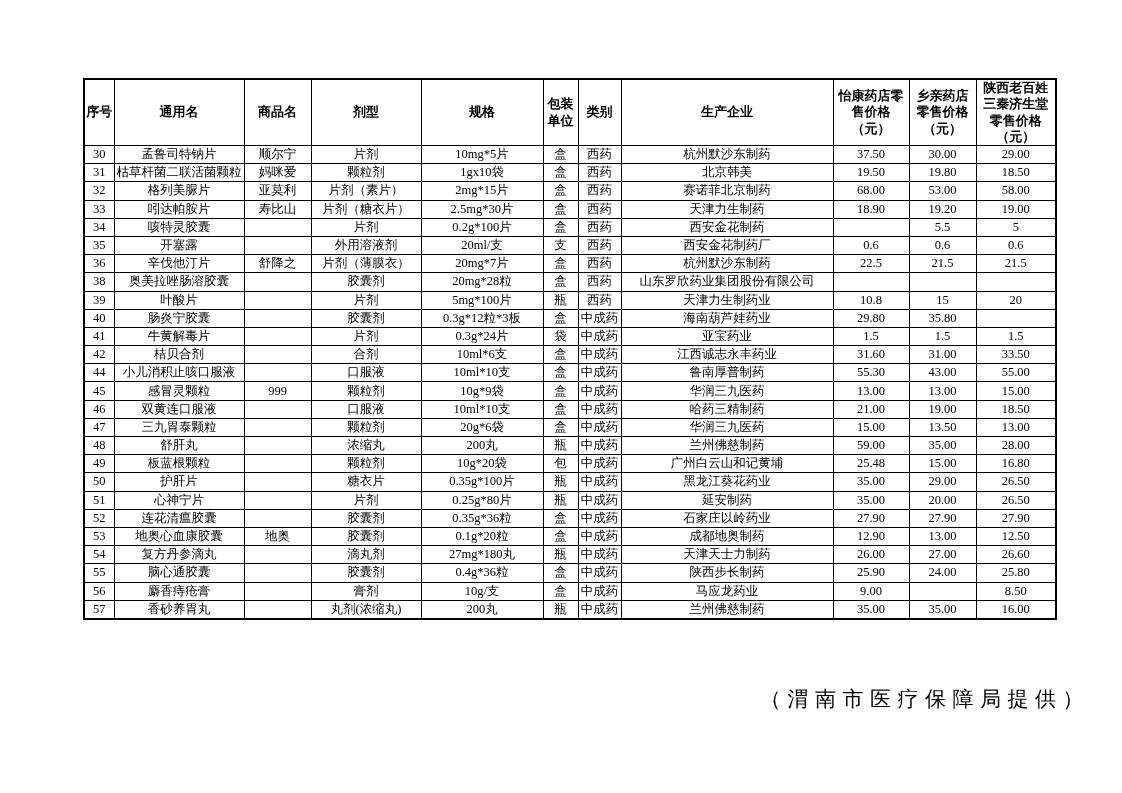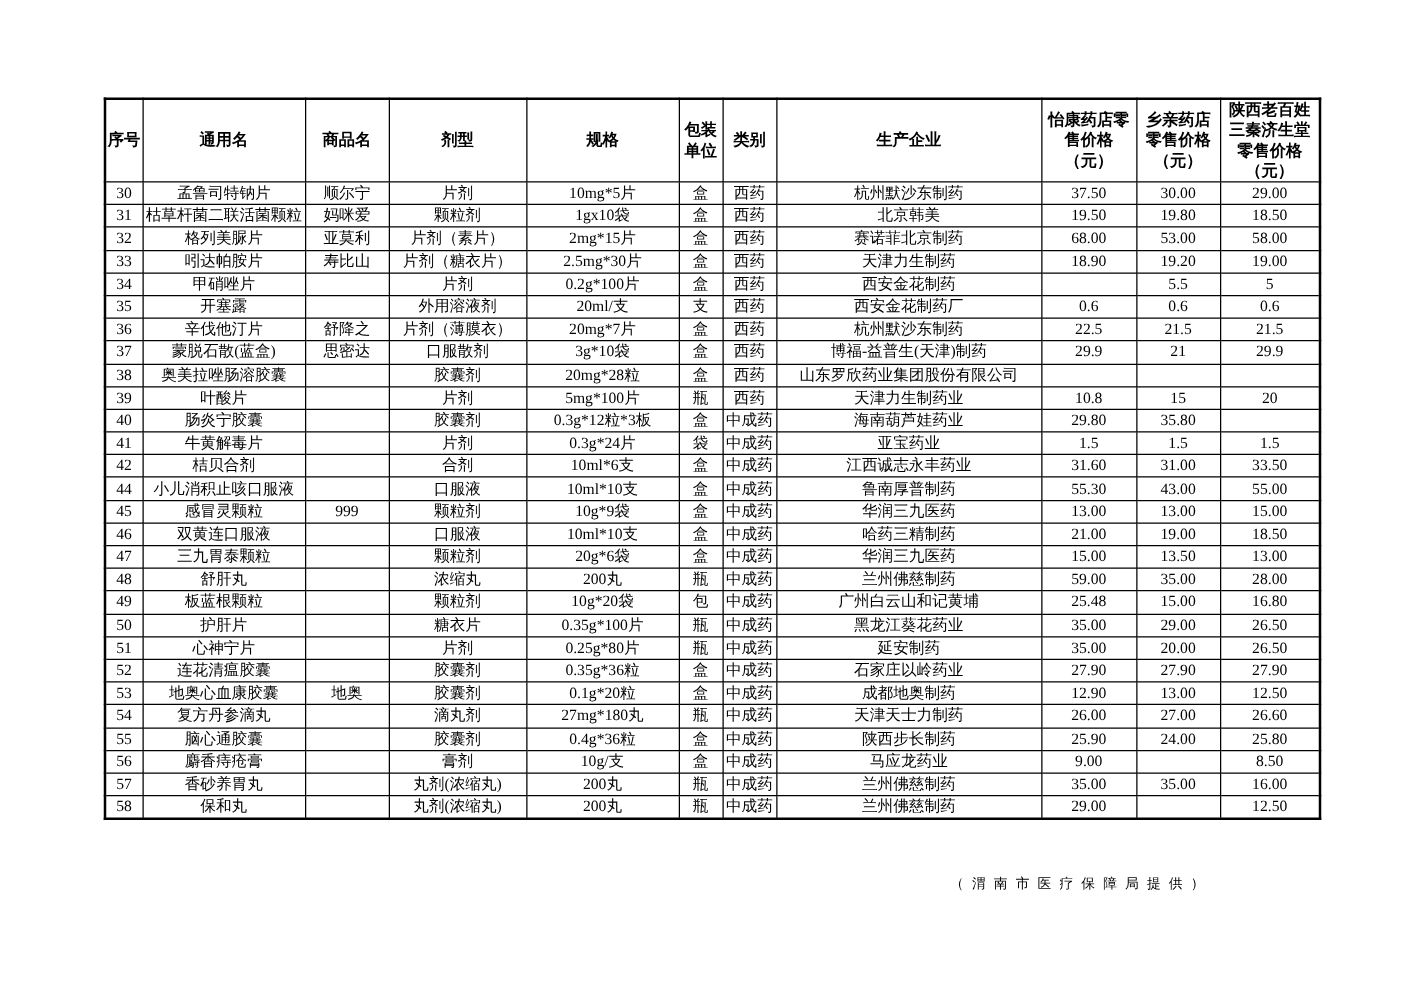--- a/index.html
+++ b/index.html
@@ -43,22 +43,22 @@
   }
   table.price-table td {
     font-size: 12.5px;
     line-height: 17px;
     height: 17.2px;
     white-space: nowrap;
   }
   .footer-note {
     position: absolute;
     left: 760px;
-    top: 699px;
-    font-size: 11px;
+    top: 685px;
+    font-size: 21px;
     letter-spacing: 6.5px;
     white-space: nowrap;
   }
 </style>
 </head>
 <body>
 
 <div class="page">
 
   <table class="price-table">
@@ -138,21 +138,21 @@
           <td>2.5mg*30片</td>
           <td>盒</td>
           <td>西药</td>
           <td>天津力生制药</td>
           <td>18.90</td>
           <td>19.20</td>
           <td>19.00</td>
         </tr>
         <tr>
           <td>34</td>
-          <td>甲硝唑片</td>
+          <td>咳特灵胶囊</td>
           <td></td>
           <td>片剂</td>
           <td>0.2g*100片</td>
           <td>盒</td>
           <td>西药</td>
           <td>西安金花制药</td>
           <td></td>
           <td>5.5</td>
           <td>5</td>
         </tr>
@@ -176,33 +176,20 @@
           <td>片剂（薄膜衣）</td>
           <td>20mg*7片</td>
           <td>盒</td>
           <td>西药</td>
           <td>杭州默沙东制药</td>
           <td>22.5</td>
           <td>21.5</td>
           <td>21.5</td>
         </tr>
         <tr>
-          <td>37</td>
-          <td>蒙脱石散(蓝盒)</td>
-          <td>思密达</td>
-          <td>口服散剂</td>
-          <td>3g*10袋</td>
-          <td>盒</td>
-          <td>西药</td>
-          <td>博福-益普生(天津)制药</td>
-          <td>29.9</td>
-          <td>21</td>
-          <td>29.9</td>
-        </tr>
-        <tr>
           <td>38</td>
           <td>奥美拉唑肠溶胶囊</td>
           <td></td>
           <td>胶囊剂</td>
           <td>20mg*28粒</td>
           <td>盒</td>
           <td>西药</td>
           <td>山东罗欣药业集团股份有限公司</td>
           <td></td>
           <td></td>
@@ -434,32 +421,19 @@
           <td>香砂养胃丸</td>
           <td></td>
           <td>丸剂(浓缩丸)</td>
           <td>200丸</td>
           <td>瓶</td>
           <td>中成药</td>
           <td>兰州佛慈制药</td>
           <td>35.00</td>
           <td>35.00</td>
           <td>16.00</td>
-        </tr>
-        <tr>
-          <td>58</td>
-          <td>保和丸</td>
-          <td></td>
-          <td>丸剂(浓缩丸)</td>
-          <td>200丸</td>
-          <td>瓶</td>
-          <td>中成药</td>
-          <td>兰州佛慈制药</td>
-          <td>29.00</td>
-          <td></td>
-          <td>12.50</td>
         </tr>
       </tbody>
   </table>
 
   <div class="footer-note">（渭南市医疗保障局提供）</div>
 
 </div>
 
 </body></html>

